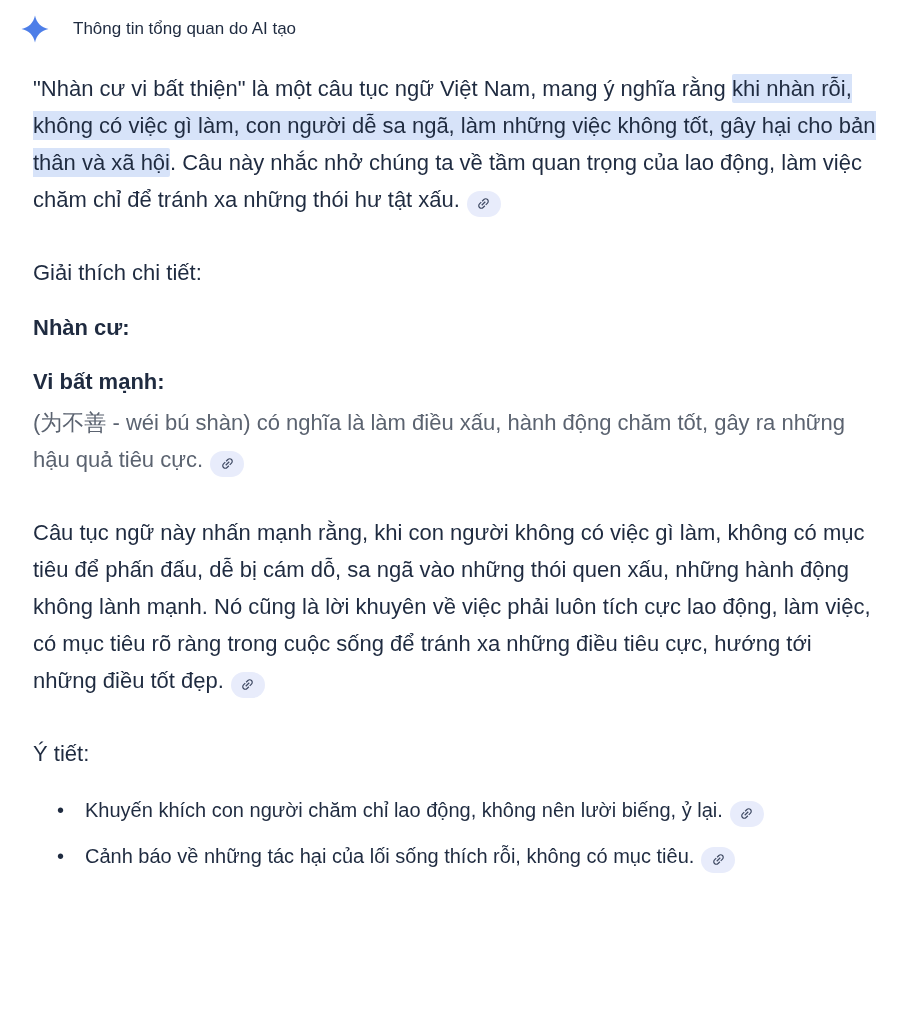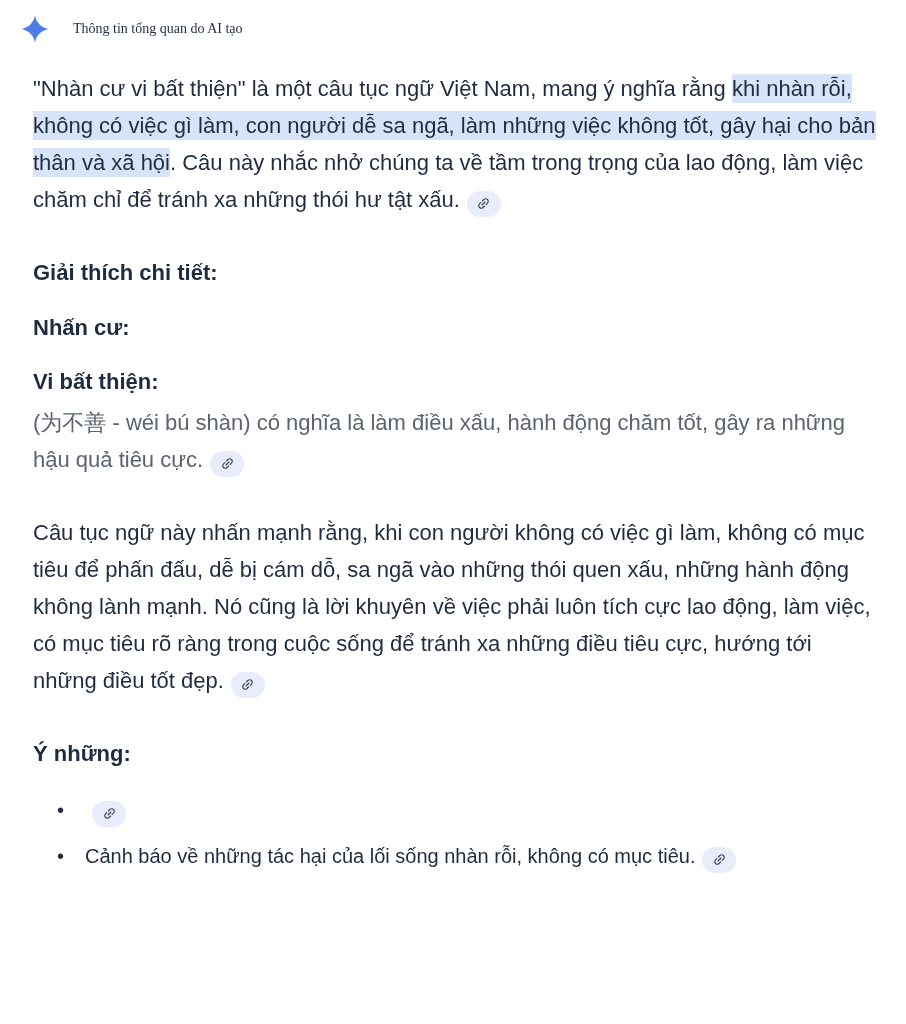--- a/index.html
+++ b/index.html
@@ -27,41 +27,40 @@
   .ai-header {
     display: flex;
     align-items: center;
     gap: 23px;
     padding-left: -13px;
     margin-left: -13px; 
     margin-bottom: 26px;
   }
   .ai-header .sparkle { width: 30px; height: 30px; flex: 0 0 auto; display: block; }
   .ai-header .ai-title {
-    font-size: 14px;
+    font-size: 17px;
     line-height: 22px;
     color: var(--text-primary);
-    font-family: Liberation Serif, serif;
   }
   
   .para {
     font-size: 22px;
     line-height: 37px;
     margin-bottom: 28px;
     color: var(--text-primary);
   }
   .hl {
     background: var(--highlight-bg);
     border-radius: 2px;
     padding: 2px 0;
   }
   .section-heading {
     font-size: 22px;
     line-height: 30px;
-    font-weight: 700;
+    font-weight: 400;
     margin: 40px 0 24px 0;
     color: var(--text-primary);
   }
   .term-heading {
     font-size: 22px;
     line-height: 28px;
     font-weight: 700;
     margin: 26px 0 8px 0;
     color: var(--text-primary);
   }
@@ -111,60 +110,60 @@
 
 <div class="page">
 
   <div class="ai-header">
     <svg class="sparkle" viewBox="0 0 24 24" aria-hidden="true">
       <path d="M12 1.2 C13.15 7.0 17.0 10.85 22.8 12 C17.0 13.15 13.15 17.0 12 22.8 C10.85 17.0 7.0 13.15 1.2 12 C7.0 10.85 10.85 7.0 12 1.2 Z" fill="#4d7ee8"></path>
     </svg>
     <span class="ai-title">Thông tin tổng quan do AI tạo</span>
   </div>
 
-  <p class="para"><span>"Nhàn cư vi bất thiện" là một câu tục ngữ Việt Nam, mang ý nghĩa rằng </span><span class="hl">khi nhàn rỗi, không có việc gì làm, con người dễ sa ngã, làm những việc không tốt, gây hại cho bản thân và xã hội</span><span>. Câu này nhắc nhở chúng ta về tầm trong trọng của lao động, làm việc chăm chỉ để tránh xa những thói hư tật xấu.</span><button class="link-pill">
+  <p class="para"><span>"Nhàn cư vi bất thiện" là một câu tục ngữ Việt Nam, mang ý nghĩa rằng </span><span class="hl">khi nhàn rỗi, không có việc gì làm, con người dễ sa ngã, làm những việc không tốt, gây hại cho bản thân và xã hội</span><span>. Câu này nhắc nhở chúng ta về tầm quan trọng của lao động, làm việc chăm chỉ để tránh xa những thói hư tật xấu.</span><button class="link-pill">
         <svg viewBox="0 0 24 24" width="15" height="15">
           <g transform="rotate(-45 12 12)">
             <path d="M3.9 12c0-1.71 1.39-3.1 3.1-3.1h4V7H7c-2.76 0-5 2.24-5 5s2.24 5 5 5h4v-1.9H7c-1.71 0-3.1-1.39-3.1-3.1zM8 13h8v-2H8v2zm9-6h-4v1.9h4c1.71 0 3.1 1.39 3.1 3.1s-1.39 3.1-3.1 3.1h-4V17h4c2.76 0 5-2.24 5-5s-2.24-5-5-5z"></path>
           </g>
         </svg>
       </button></p>
 
   <h2 class="section-heading">Giải thích chi tiết:</h2>
 
-  <h3 class="term-heading">Nhấn cư:</h3>
+  <h3 class="term-heading">Nhàn cư:</h3>
 
-  <h3 class="term-heading">Vi bất thiện:</h3>
+  <h3 class="term-heading">Vi bất mạnh:</h3>
   <p class="para def"><span>(为不善 - wéi bú shàn) có nghĩa là làm điều xấu, hành động chăm tốt, gây ra những hậu quả tiêu cực.</span><button class="link-pill">
         <svg viewBox="0 0 24 24" width="15" height="15">
           <g transform="rotate(-45 12 12)">
             <path d="M3.9 12c0-1.71 1.39-3.1 3.1-3.1h4V7H7c-2.76 0-5 2.24-5 5s2.24 5 5 5h4v-1.9H7c-1.71 0-3.1-1.39-3.1-3.1zM8 13h8v-2H8v2zm9-6h-4v1.9h4c1.71 0 3.1 1.39 3.1 3.1s-1.39 3.1-3.1 3.1h-4V17h4c2.76 0 5-2.24 5-5s-2.24-5-5-5z"></path>
           </g>
         </svg>
       </button></p>
 
   <p class="para" style="margin-top:36px;"><span>Câu tục ngữ này nhấn mạnh rằng, khi con người không có việc gì làm, không có mục tiêu để phấn đấu, dễ bị cám dỗ, sa ngã vào những thói quen xấu, những hành động không lành mạnh. Nó cũng là lời khuyên về việc phải luôn tích cực lao động, làm việc, có mục tiêu rõ ràng trong cuộc sống để tránh xa những điều tiêu cực, hướng tới những điều tốt đẹp.</span><button class="link-pill">
         <svg viewBox="0 0 24 24" width="15" height="15">
           <g transform="rotate(-45 12 12)">
             <path d="M3.9 12c0-1.71 1.39-3.1 3.1-3.1h4V7H7c-2.76 0-5 2.24-5 5s2.24 5 5 5h4v-1.9H7c-1.71 0-3.1-1.39-3.1-3.1zM8 13h8v-2H8v2zm9-6h-4v1.9h4c1.71 0 3.1 1.39 3.1 3.1s-1.39 3.1-3.1 3.1h-4V17h4c2.76 0 5-2.24 5-5s-2.24-5-5-5z"></path>
           </g>
         </svg>
       </button></p>
 
-  <h2 class="section-heading">Ý những:</h2>
+  <h2 class="section-heading">Ý tiết:</h2>
 
   <ul class="meaning-list">
-    <li><button class="link-pill">
+    <li><span>Khuyến khích con người chăm chỉ lao động, không nên lười biếng, ỷ lại.</span><button class="link-pill">
           <svg viewBox="0 0 24 24" width="15" height="15">
             <g transform="rotate(-45 12 12)">
               <path d="M3.9 12c0-1.71 1.39-3.1 3.1-3.1h4V7H7c-2.76 0-5 2.24-5 5s2.24 5 5 5h4v-1.9H7c-1.71 0-3.1-1.39-3.1-3.1zM8 13h8v-2H8v2zm9-6h-4v1.9h4c1.71 0 3.1 1.39 3.1 3.1s-1.39 3.1-3.1 3.1h-4V17h4c2.76 0 5-2.24 5-5s-2.24-5-5-5z"></path>
             </g>
           </svg>
         </button></li>
-    <li><span>Cảnh báo về những tác hại của lối sống nhàn rỗi, không có mục tiêu.</span><button class="link-pill">
+    <li><span>Cảnh báo về những tác hại của lối sống thích rỗi, không có mục tiêu.</span><button class="link-pill">
           <svg viewBox="0 0 24 24" width="15" height="15">
             <g transform="rotate(-45 12 12)">
               <path d="M3.9 12c0-1.71 1.39-3.1 3.1-3.1h4V7H7c-2.76 0-5 2.24-5 5s2.24 5 5 5h4v-1.9H7c-1.71 0-3.1-1.39-3.1-3.1zM8 13h8v-2H8v2zm9-6h-4v1.9h4c1.71 0 3.1 1.39 3.1 3.1s-1.39 3.1-3.1 3.1h-4V17h4c2.76 0 5-2.24 5-5s-2.24-5-5-5z"></path>
             </g>
           </svg>
         </button></li>
   </ul>
 
 </div>
 

